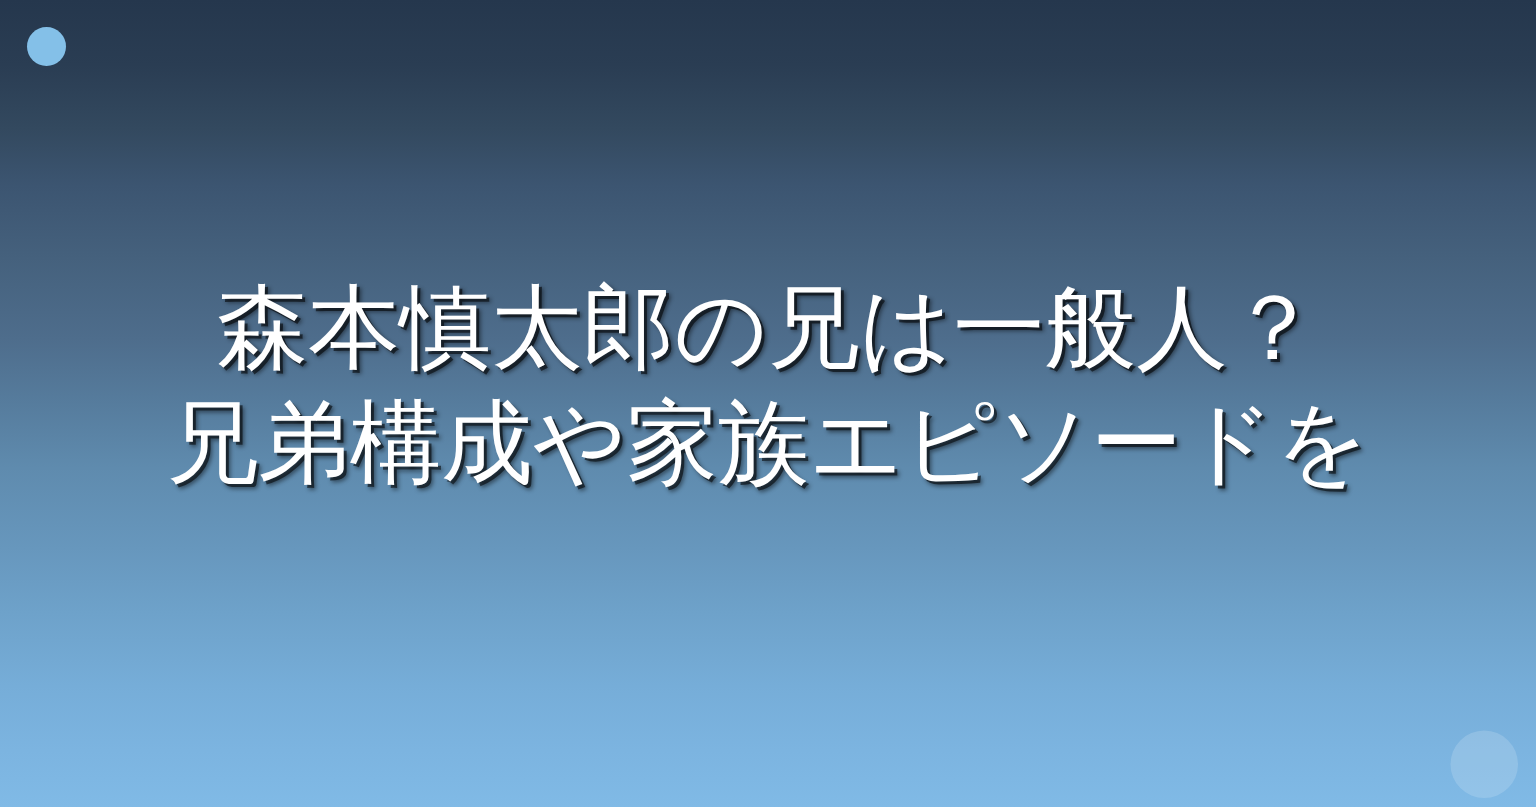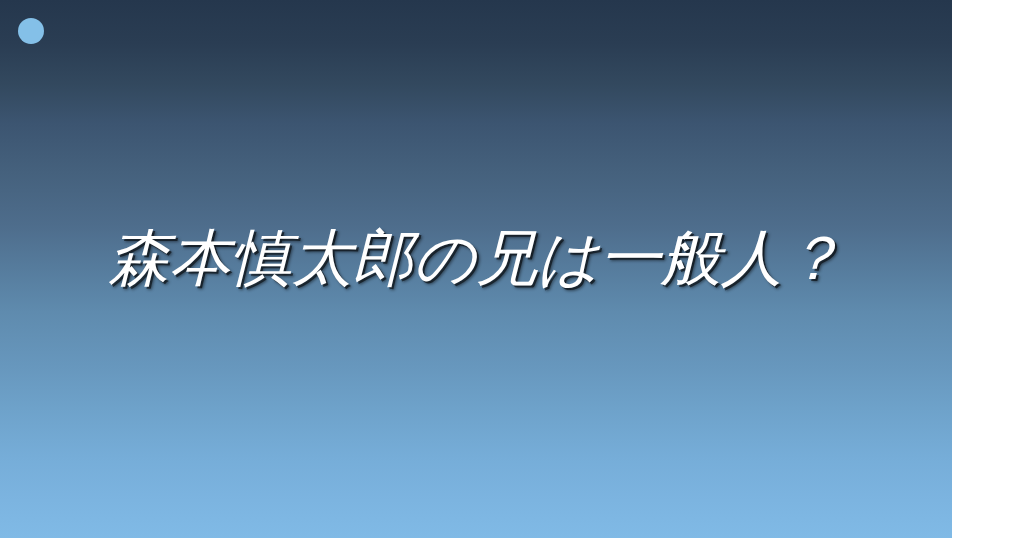--- a/index.html
+++ b/index.html
@@ -4,42 +4,41 @@
 <title>Title Card</title>
 <style>
   html, body {
     margin: 0;
     padding: 0;
     background: #ffffff;
   }
 
   .canvas {
     position: relative;
-    width: 952px;
+    width: 1024px;
     height: 538px;
     overflow: hidden;
     background-color: #26384e;
     background-image: linear-gradient(
       to bottom,
       #25374d 0%,
       #2a3d53 8%,
       #33495f 16%,
       #3c5571 23%,
       #45617d 32%,
       #4e6d8c 42%,
       #567c9d 50%,
       #5f8bae 58%,
       #6797bd 68%,
       #6ea2ca 76%,
       #76add8 85%,
       #7cb4e0 93%,
       #80bae6 100%
     );
     font-family: "DejaVu Sans", "Liberation Sans", sans-serif;
-    font-style: italic;
   }
 
   
   .bubble {
     position: absolute;
     border-radius: 50%;
     pointer-events: none;
   }
 
   .bubble-top-left {
@@ -95,18 +94,19 @@
 </head>
 <body>
 
 <div class="canvas">
 
   <span class="bubble bubble-top-left"></span>
 
   <div class="headline">
     <div class="headline-inner">
       <span class="headline-line">森本慎太郎の兄は一般人？</span>
+      <span class="headline-line">兄弟構成や家族エピソードを</span>
     </div>
   </div>
 
   <span class="bubble bubble-bottom-right"></span>
 
 </div>
 
 </body></html>

